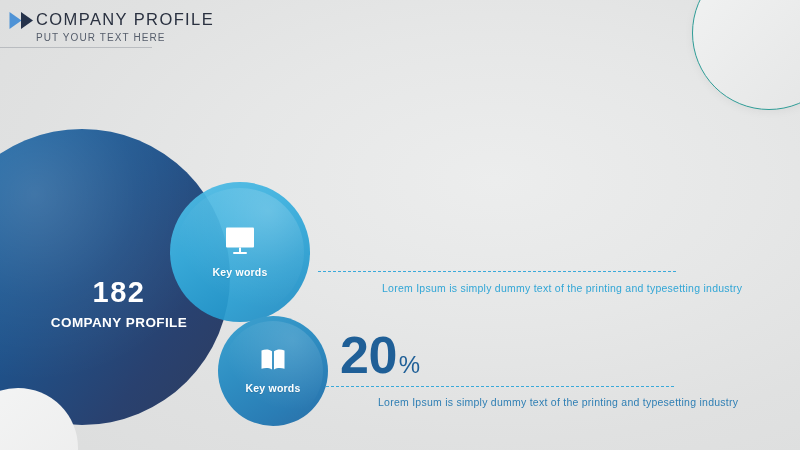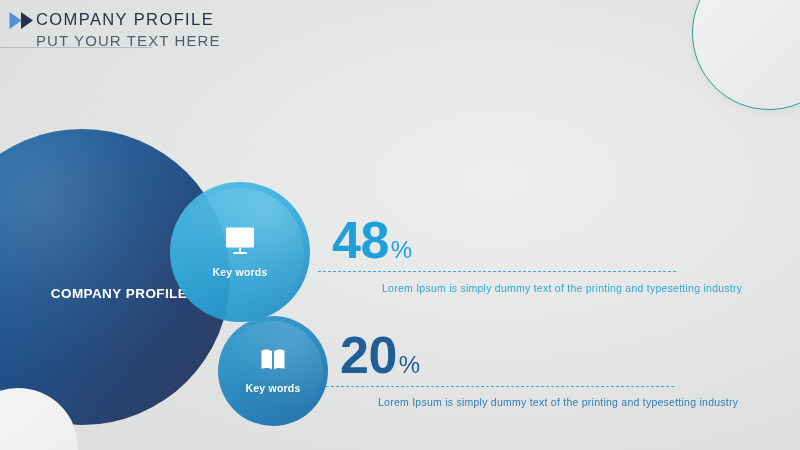--- a/index.html
+++ b/index.html
@@ -194,21 +194,21 @@
     font-size: 16.5px;
     color: #2a3140;
     letter-spacing: 1.4px;
     font-weight: normal;
     white-space: nowrap;
   }
   .header-sub {
     position: absolute;
     left: 36px;
     top: 32px;
-    font-size: 15px;
+    font-size: 10px;
     color: #555d6b;
     letter-spacing: 1.1px;
     white-space: nowrap;
   }
   .header-rule {
     position: absolute;
     left: 0px;
     top: 47px;
     width: 152px;
     height: 1px;
@@ -221,20 +221,21 @@
 <div id="slide">
 
   <div class="deco-ring"></div>
 
   <div class="brand-circle"></div>
   <div class="brand-circle-sheen"></div>
 
   <div class="deco-white"></div>
 
   <div class="brand-text">
+    <span class="brand-number">182</span>
     <span class="brand-sub"><b>COMPANY</b> <span>PROFILE</span></span>
   </div>
 
   <div class="bubble bubble-1">
     <span class="bubble-icon">
       <svg width="34" height="30" viewBox="0 0 34 30">
         <rect x="3" y="1.5" width="28" height="20" rx="1" fill="#ffffff"></rect>
         <rect x="16" y="21.5" width="2" height="5" fill="#ffffff"></rect>
         <rect x="10" y="26" width="14" height="2" rx="1" fill="#ffffff"></rect>
       </svg>
@@ -245,23 +246,20 @@
   <div class="bubble bubble-2">
     <span class="bubble-icon">
       <svg width="26" height="24" viewBox="0 0 26 24">
         <path d="M1.5 2.5 C5 1.2 9 1.2 12 3.2 L12 21.5 C9 19.6 5 19.6 1.5 20.8 Z" fill="#ffffff"></path>
         <path d="M24.5 2.5 C21 1.2 17 1.2 14 3.2 L14 21.5 C17 19.6 21 19.6 24.5 20.8 Z" fill="#ffffff"></path>
       </svg>
     </span>
     <span class="bubble-label">Key words</span>
   </div>
 
-  <div class="stat stat-1">
-    <span class="stat-value"><span class="stat-num">48</span><span class="stat-pct">%</span></span>
-  </div>
   <div class="dash-line dash-1"></div>
   <div class="stat-desc desc-1">Lorem Ipsum is simply dummy text of the printing and typesetting industry</div>
 
   <div class="stat stat-2">
     <span class="stat-value"><span class="stat-num">20</span><span class="stat-pct">%</span></span>
   </div>
   <div class="dash-line dash-2"></div>
   <div class="stat-desc desc-2">Lorem Ipsum is simply dummy text of the printing and typesetting industry</div>
 
   <span class="header-logo">

